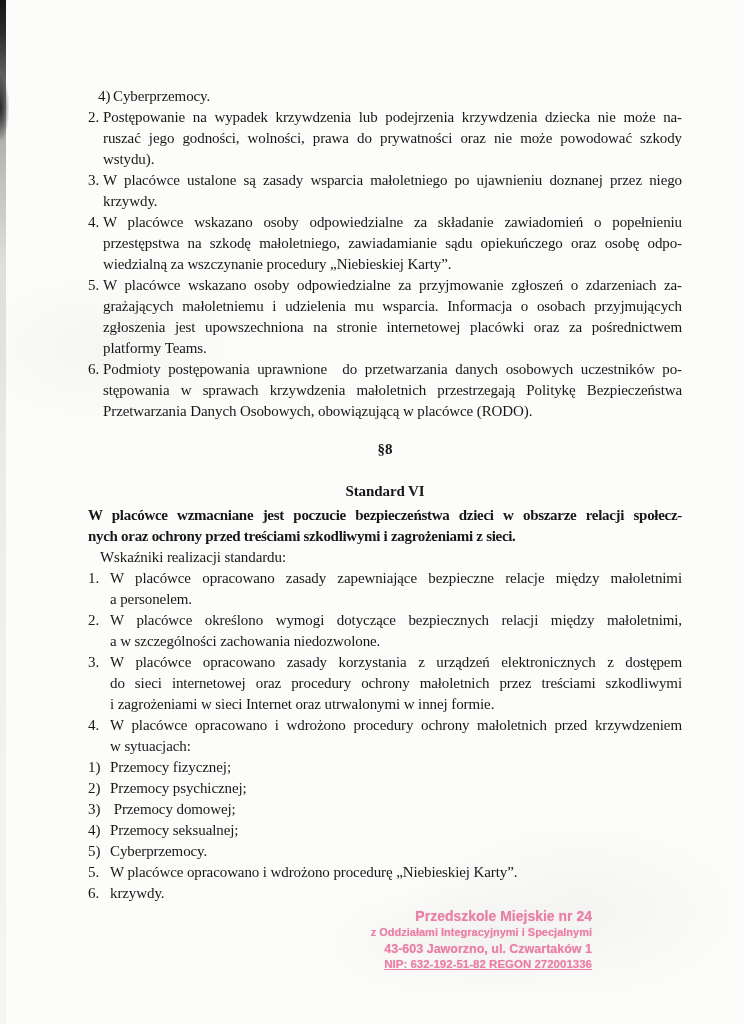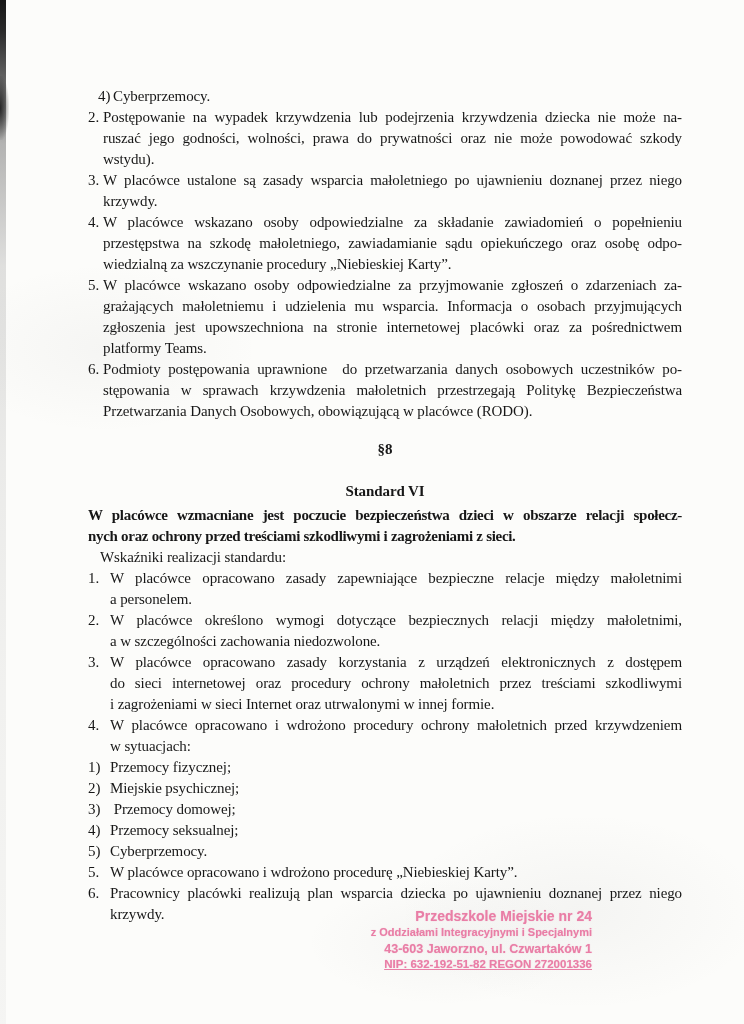--- a/index.html
+++ b/index.html
@@ -154,21 +154,21 @@
 
     <div class="item wide">
       <span class="num">1)</span>
       <div>
           <div class="line">Przemocy fizycznej;</div>
         </div>
     </div>
     <div class="item wide">
       <span class="num">2)</span>
       <div>
-          <div class="line">Miejskie psychicznej;</div>
+          <div class="line">Przemocy psychicznej;</div>
         </div>
     </div>
     <div class="item wide">
       <span class="num">3)</span>
       <div>
           <div class="line">&nbsp;Przemocy domowej;</div>
         </div>
     </div>
     <div class="item wide">
       <span class="num">4)</span>
@@ -185,21 +185,20 @@
 
     <div class="item wide">
       <span class="num">5.</span>
       <div>
           <div class="line">W placówce opracowano i wdrożono procedurę „Niebieskiej Karty”.</div>
         </div>
     </div>
     <div class="item wide">
       <span class="num">6.</span>
       <div>
-          <div class="line">Pracownicy placówki realizują plan wsparcia dziecka po ujawnieniu doznanej przez niego</div>
           <div class="line">krzywdy.</div>
         </div>
     </div>
 
   </div>
 
   <div class="stamp" style="color: rgb(233, 126, 166);">
     <div class="s1">Przedszkole Miejskie nr 24</div>
     <div class="s2">z Oddziałami Integracyjnymi i Specjalnymi</div>
     <div class="s3">43-603 Jaworzno, ul. Czwartaków 1</div>

